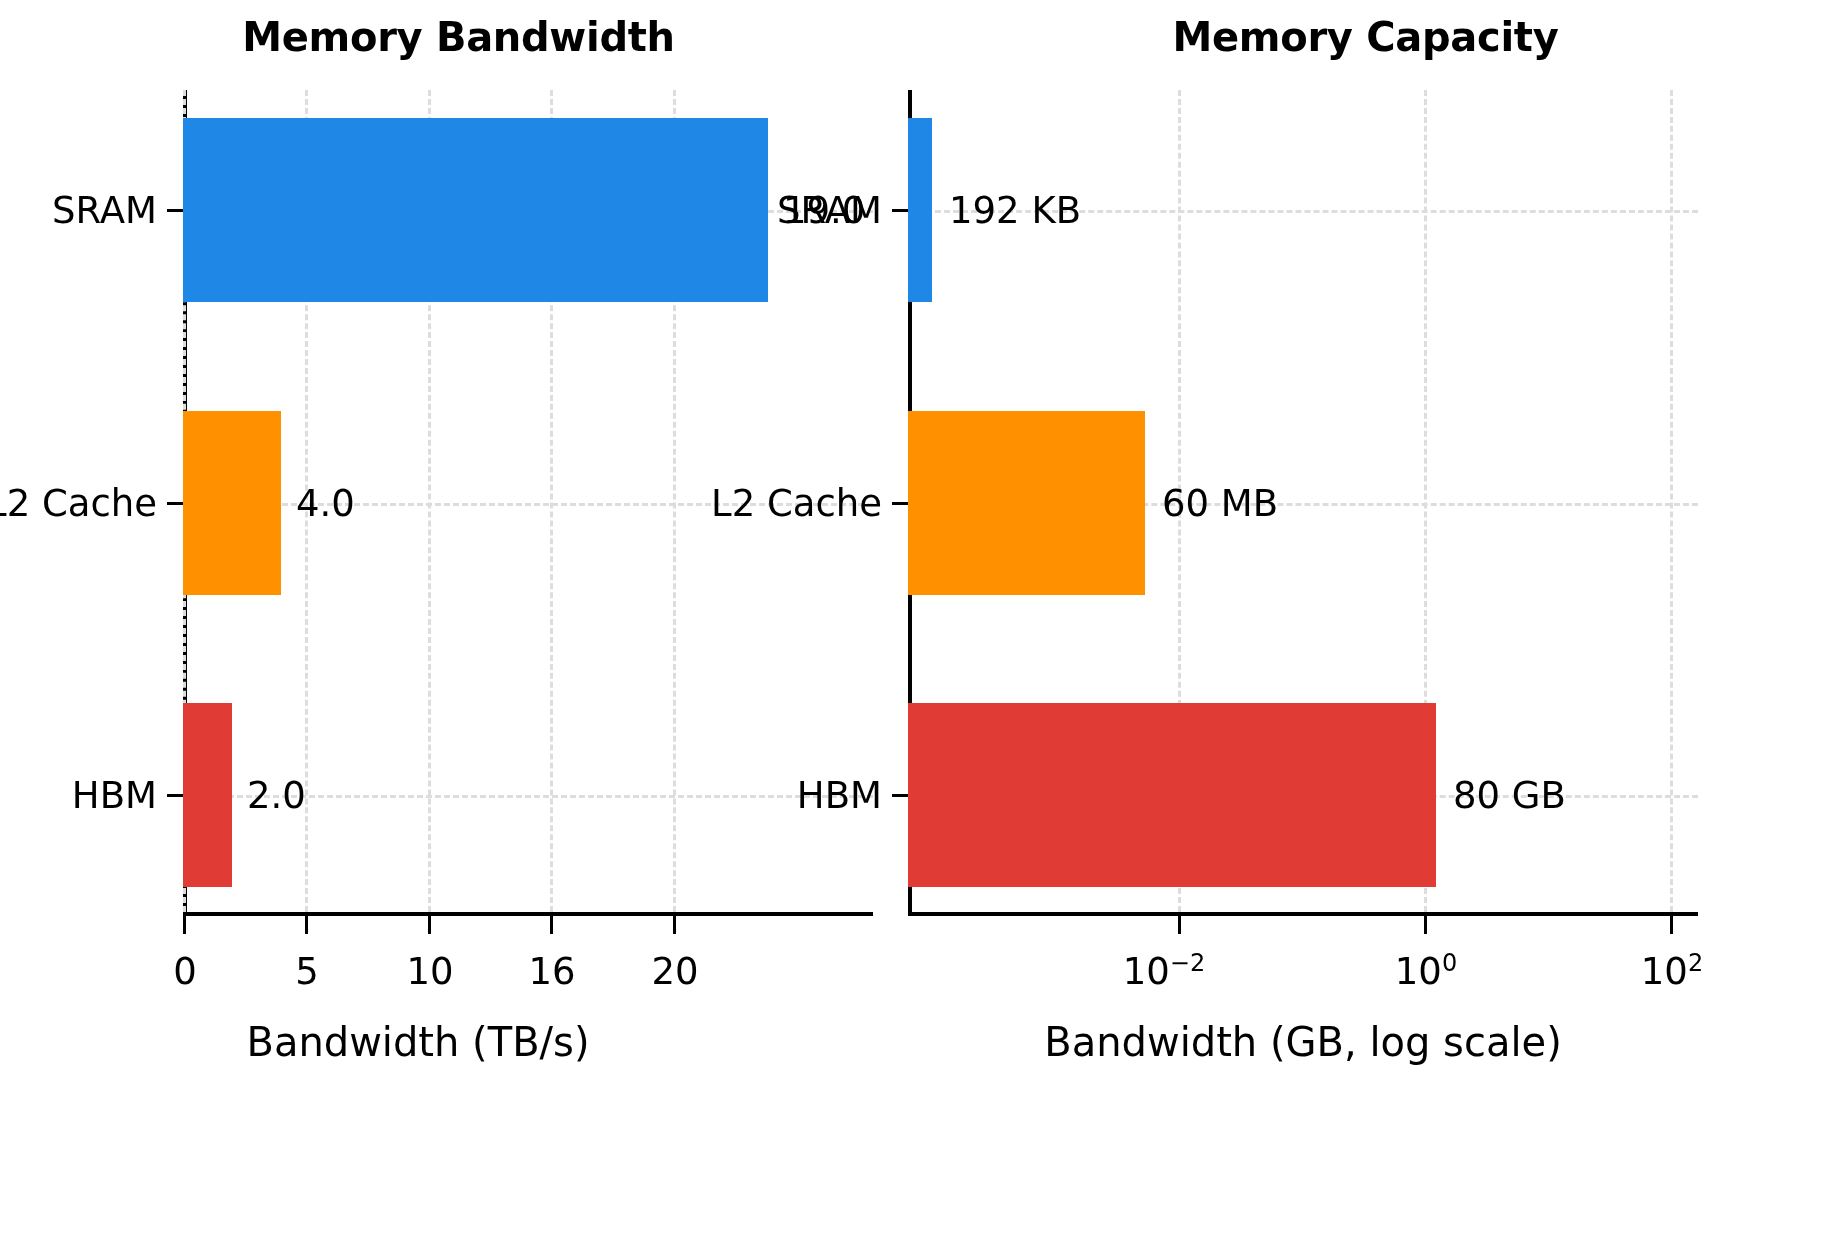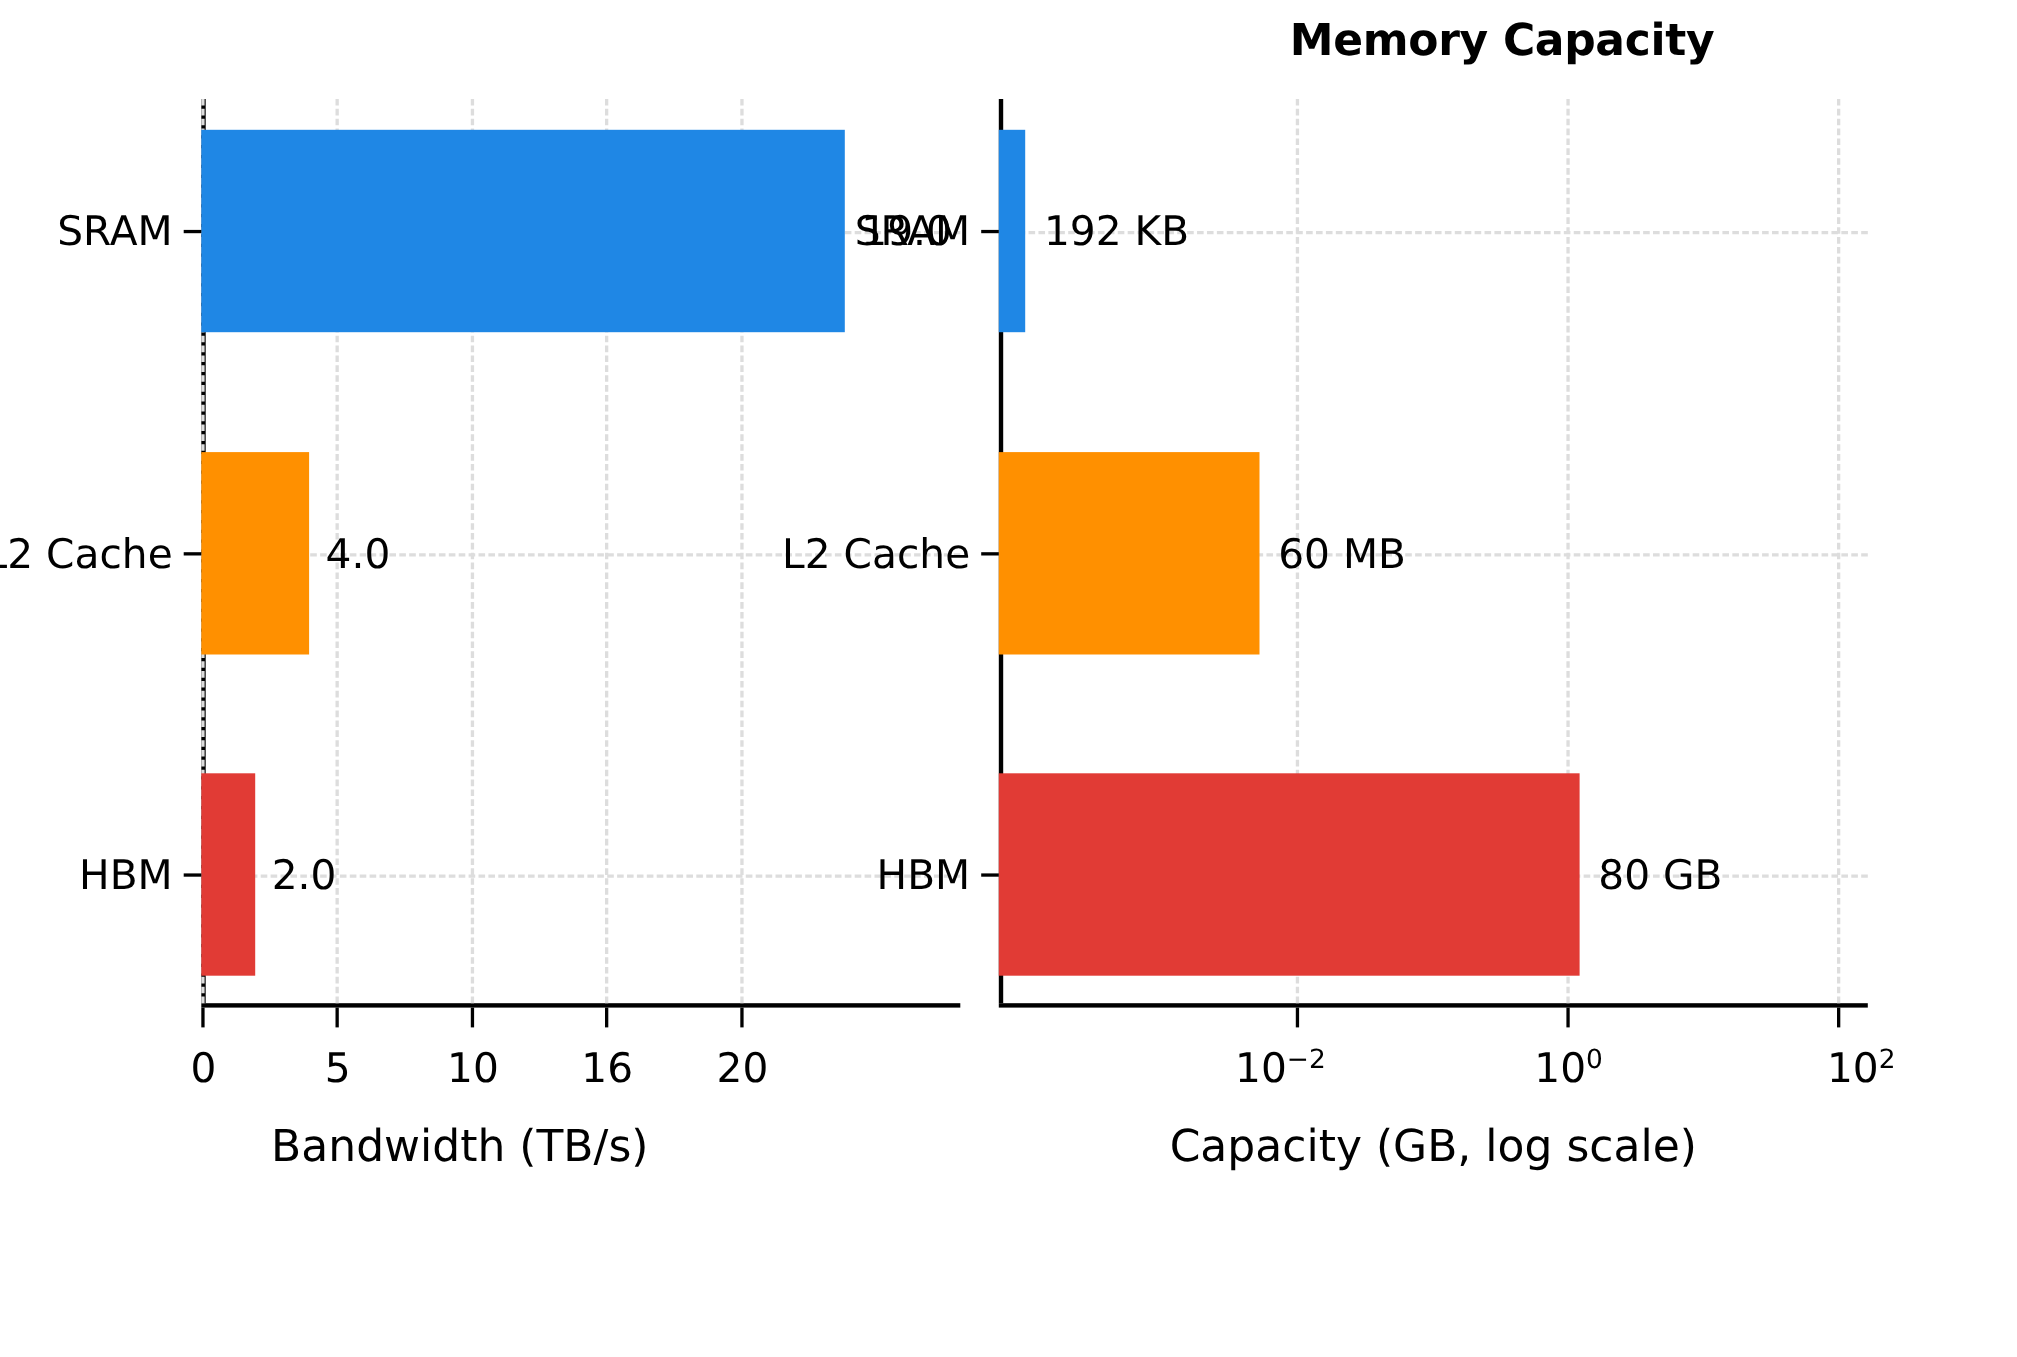--- a/index.html
+++ b/index.html
@@ -130,20 +130,21 @@
     margin-top: 40px;
   }
 </style>
 </head>
 <body>
 
 <div id="figure">
 
   <div class="panel" style="left:0px; width:917px;">
 
+    <div class="panel-title">Memory Bandwidth</div>
 
     <div class="plot" style="left:183px; top:90px; width:690px; height:822px;">
 
       <div class="spine-left"></div>
       <div class="spine-bottom"></div>
 
       <div class="gridline-v" style="left:0px;"></div>
       <div class="gridline-v" style="left:122px;"></div>
       <div class="gridline-v" style="left:245px;"></div>
       <div class="gridline-v" style="left:367px;"></div>
@@ -219,21 +220,21 @@
       <div class="xtick-mark" style="left:270px;"></div>
       <div class="xtick-mark" style="left:516px;"></div>
       <div class="xtick-mark" style="left:762px;"></div>
 
       <div class="xtick-label" style="left:256px;">
         <span>10</span><sup>−2</sup>
       </div>
       <div class="xtick-label" style="left:518px;">
         <span>10</span><sup>0</sup>
       </div>
-      <div class="xtick-label" style="left:764px;margin-left:20px;">
+      <div class="xtick-label" style="left:764px;">
         <span>10</span><sup>2</sup>
       </div>
 
-      <div class="xaxis-title" style="left:0px; width:790px;">Capacity (GB, log scale)</div>
+      <div class="xaxis-title" style="left:0px; width:790px;">Bandwidth (GB, log scale)</div>
     </div>
   </div>
 
 </div>
 
 </body></html>

